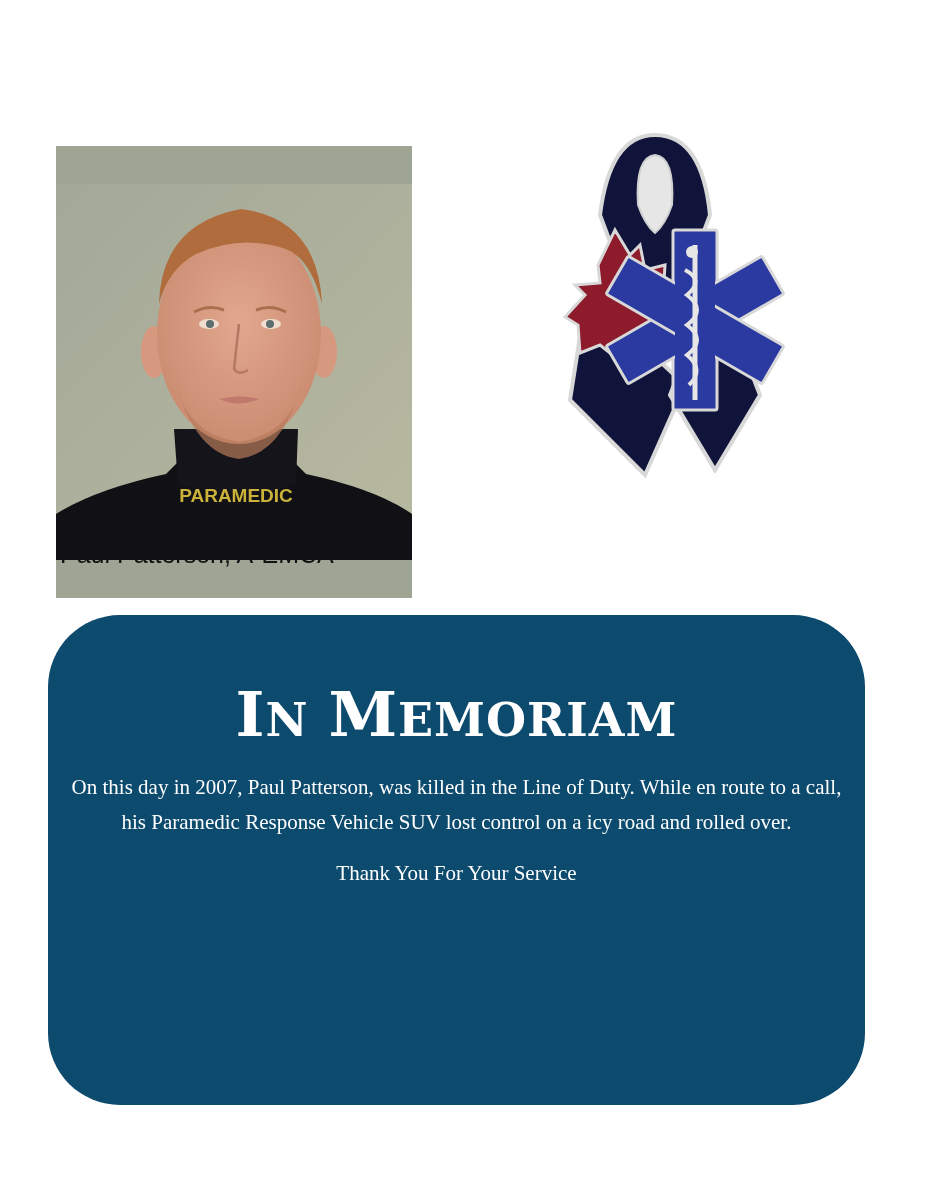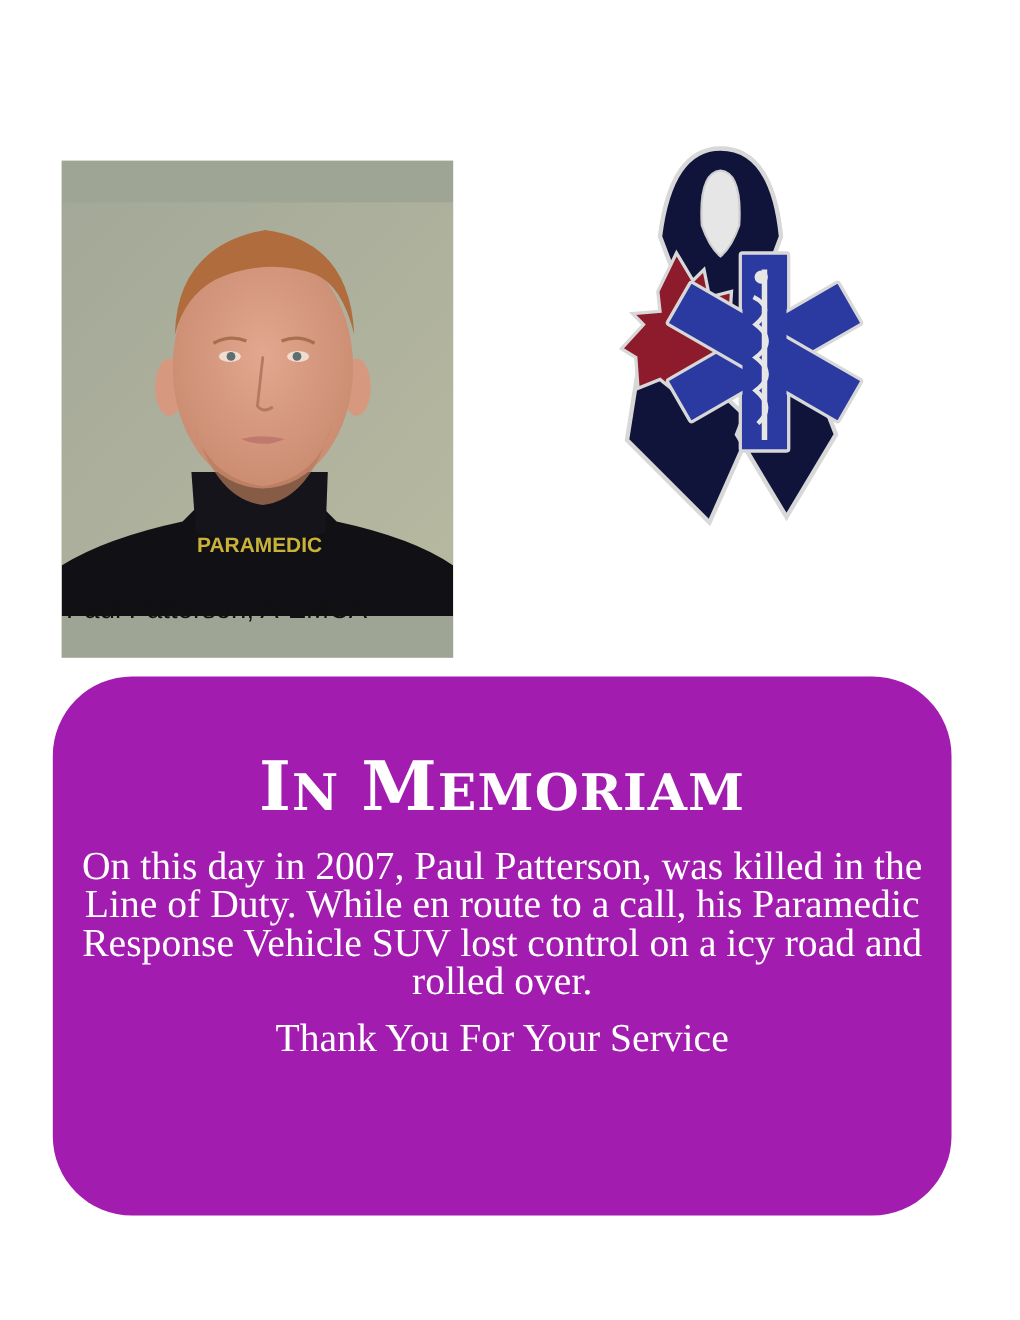--- a/index.html
+++ b/index.html
@@ -16,32 +16,32 @@
     position: absolute; left: 60px; top: 540px; width: 400px;
     font-family: "Liberation Sans", sans-serif; font-size: 25px; color: #111;
     letter-spacing: 0px;
   }
   .pin {
     position: absolute; left: 480px; top: 95px; width: 350px; height: 410px;
   }
   .pin svg { display:block; width:100%; height:100%; }
   .card {
     position: absolute; left: 48px; top: 615px; width: 817px; height: 490px;
-    background: #a21caf; border-radius: 72px; color: #fff; text-align: center;
+    background: #0c4a6e; border-radius: 72px; color: #fff; text-align: center;
     font-family: "Liberation Serif", serif;
   }
   .card-title {
     margin: 70px 0 0 0; font-family: "DejaVu Serif", serif; font-weight: bold;
     font-size: 54px; letter-spacing: 1px; line-height: 60px; color: #fff;
     text-transform: none;
   }
   .card-title .big { font-size: 62px; }
   .card-title .small { font-size: 46px; }
   .para {
-    margin: 0 auto; width: 790px; font-size: 36px; line-height: 35px; color: #fff;
+    margin: 0 auto; width: 790px; font-size: 21px; line-height: 35px; color: #fff;
   }
   .p1 { margin-top: 20px; }
   .p2 { margin-top: 16px; }
   .p3 { margin-top: 16px; }
 </style>
 </head>
 <body>
 
 <div class="photo">
   <svg viewBox="0 0 356 376" xmlns="http://www.w3.org/2000/svg">

